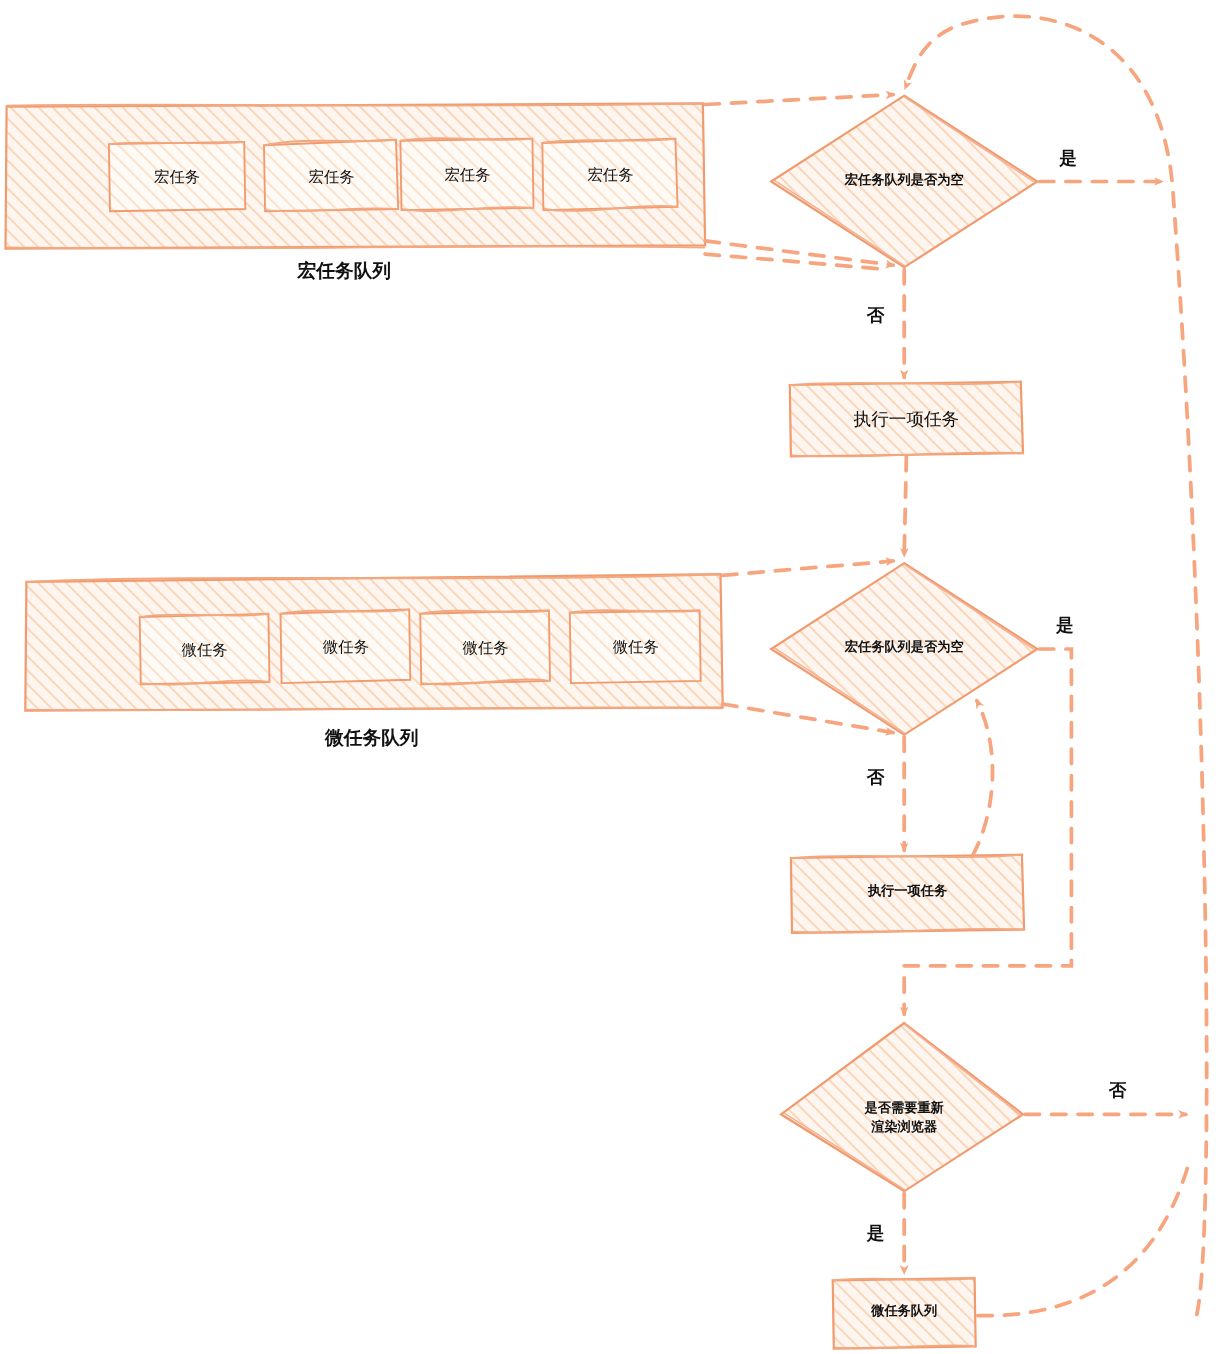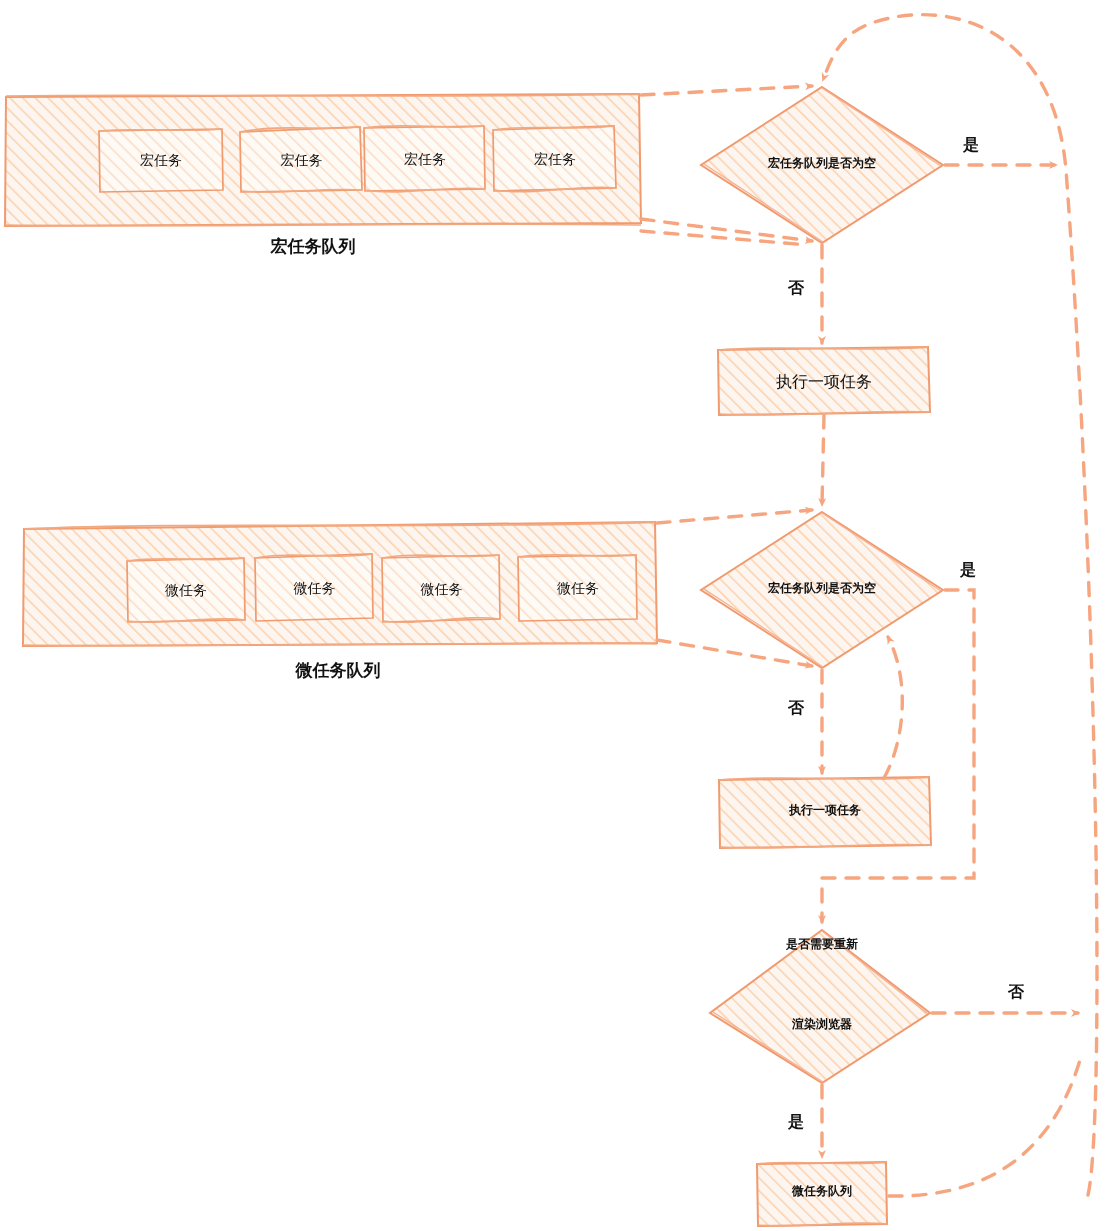--- a/index.html
+++ b/index.html
@@ -180,21 +180,21 @@
   <div class="lbl caption" style="left:188px; top:660px; width:300px;">微任务队列</div>
 
   <div class="lbl node-text" style="left:702px; top:155px; width:240px;">宏任务队列是否为空</div>
 
   <div class="lbl node-text-reg" style="left:718px; top:371px; width:212px;">执行一项任务</div>
 
   <div class="lbl node-text" style="left:702px; top:580px; width:240px;">宏任务队列是否为空</div>
 
   <div class="lbl node-text" style="left:719px; top:802px; width:212px;">执行一项任务</div>
 
-  <div class="lbl node-text" style="left:712px; top:936px; width:220px;">是否需要重新</div>
+  <div class="lbl node-text" style="left:712px; top:999px; width:220px;">是否需要重新</div>
   <div class="lbl node-text" style="left:712px; top:1016px; width:220px;text-align:center;">渲染浏览器</div>
 
   <div class="lbl node-text" style="left:757px; top:1183px; width:130px;">微任务队列</div>
 
   <div class="lbl edge-lbl" style="left:958px; top:134px; width:26px;">是</div>
   <div class="lbl edge-lbl" style="left:783px; top:277px; width:26px;">否</div>
   <div class="lbl edge-lbl" style="left:955px; top:559px; width:26px;">是</div>
   <div class="lbl edge-lbl" style="left:783px; top:697px; width:26px;">否</div>
   <div class="lbl edge-lbl" style="left:1003px; top:981px; width:26px;">否</div>
   <div class="lbl edge-lbl" style="left:783px; top:1111px; width:26px;">是</div>

